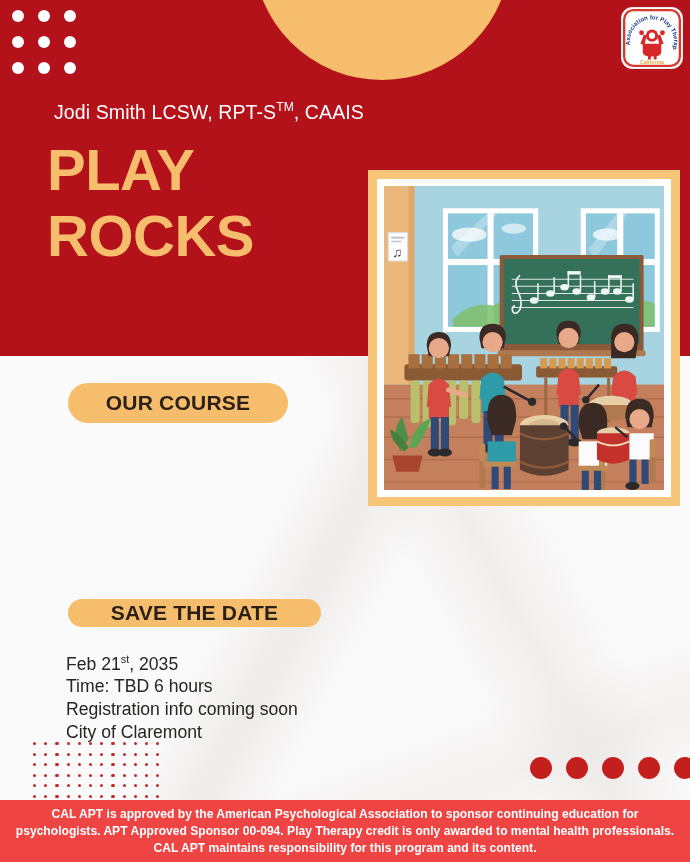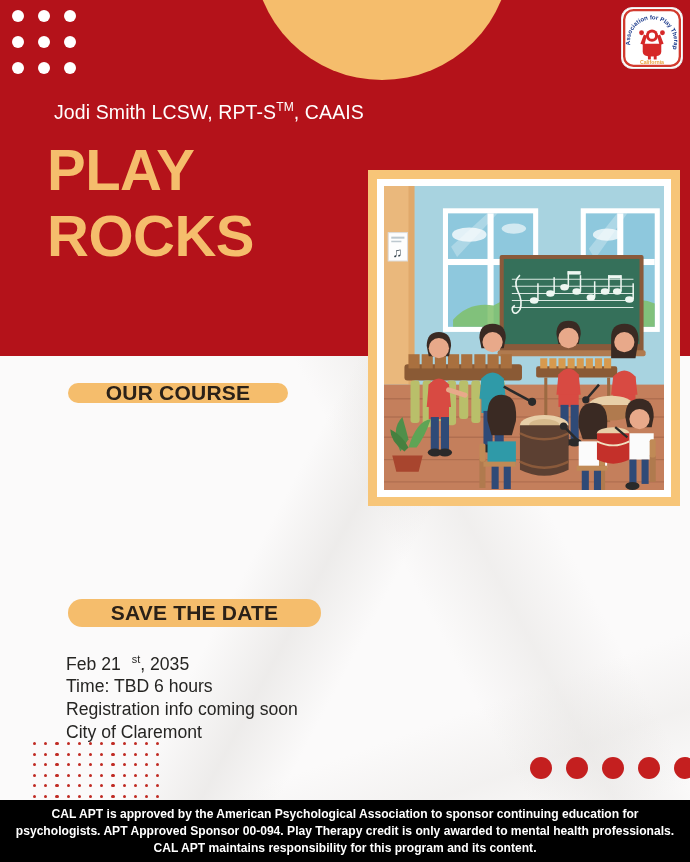--- a/index.html
+++ b/index.html
@@ -77,50 +77,50 @@
   }
   .illus-canvas svg { position: absolute; left: 0; top: 0; width: 100%; height: 100%; }
   
   .pill {
     position: absolute;
     background: #f5bd6c; color: #2b2118;
     font-weight: 700; border-radius: 22px;
     display: flex; align-items: center; justify-content: center;
     letter-spacing: .2px;
   }
-  #pill-course { left: 68px; top: 383px; width: 220px; height: 20px; font-size: 21px; }
+  #pill-course { left: 68px; top: 383px; width: 220px; height: 40px; font-size: 21px; }
   #pill-date   { left: 68px; top: 599px; width: 253px; height: 28px; font-size: 21px; }
   
   .body-copy {
     position: absolute; left: 66px; top: 430px;
     color: #262523; font-size: 17.6px; line-height: 23.2px;
     white-space: pre-line; max-width: 600px;
   }
   .date-copy {
     position: absolute; left: 66px; top: 648px;
     color: #262523; font-size: 17.6px; line-height: 22.6px;
   }
   .date-copy div { white-space: nowrap; }
-  .date-copy sup { font-size: .62em; vertical-align: super; margin-left: 11px; }
+  .date-copy sup { font-size: .62em; vertical-align: super; }
   
   .dot-grid-red {
     position: absolute; left: 33px; top: 742px;
     display: grid; grid-template-columns: repeat(12, 11.2px);
     grid-template-rows: repeat(6, 10.5px);
   }
   .dot-grid-red i { display: block; width: 3.2px; height: 3.2px; border-radius: 50%; background: #c02a22; }
   .big-dots {
     position: absolute; left: 530px; top: 757px;
     display: flex; gap: 14px;
   }
   .big-dots i { display: block; width: 22px; height: 22px; border-radius: 50%; background: #c41f1f; }
   
   .footer-band {
     position: absolute; left: 0; bottom: 0; width: 690px; height: 62px;
-    background: #000000;
+    background: #ef4444;
     display: flex; align-items: center; 
   }
   .footer-text {
     color: #ffffff; font-size: 12.1px; line-height: 17px;
     text-align: center; font-weight: 700; padding: 0 14px;
   }
 </style>
 </head>
 <body>
 

